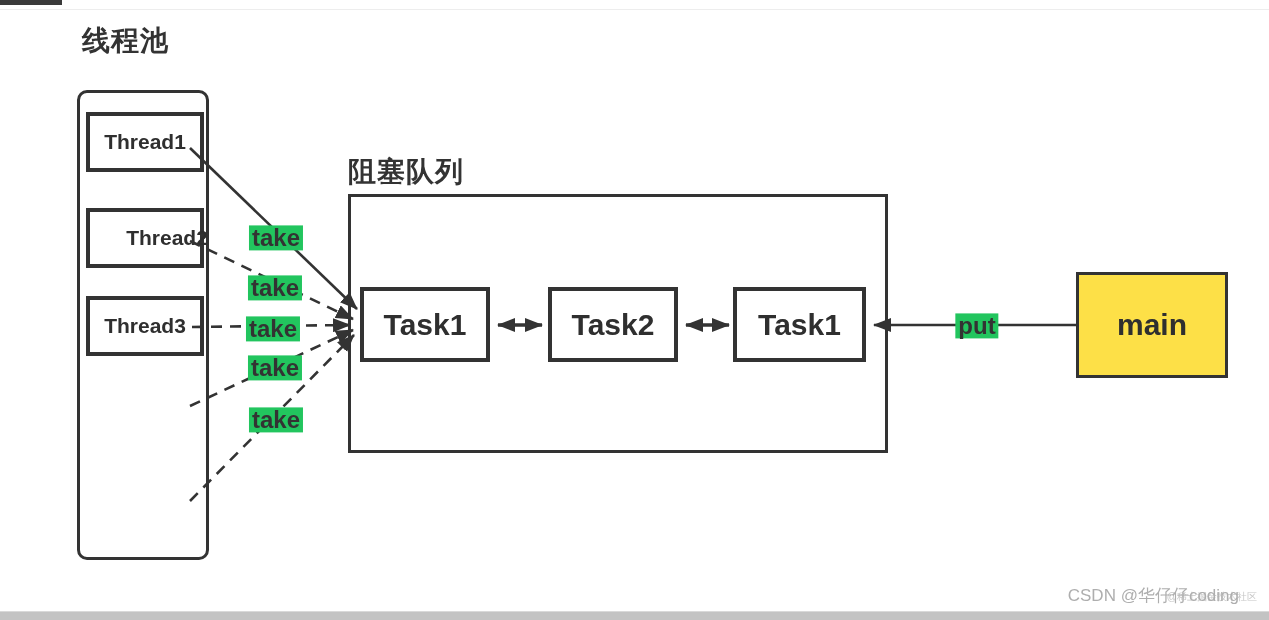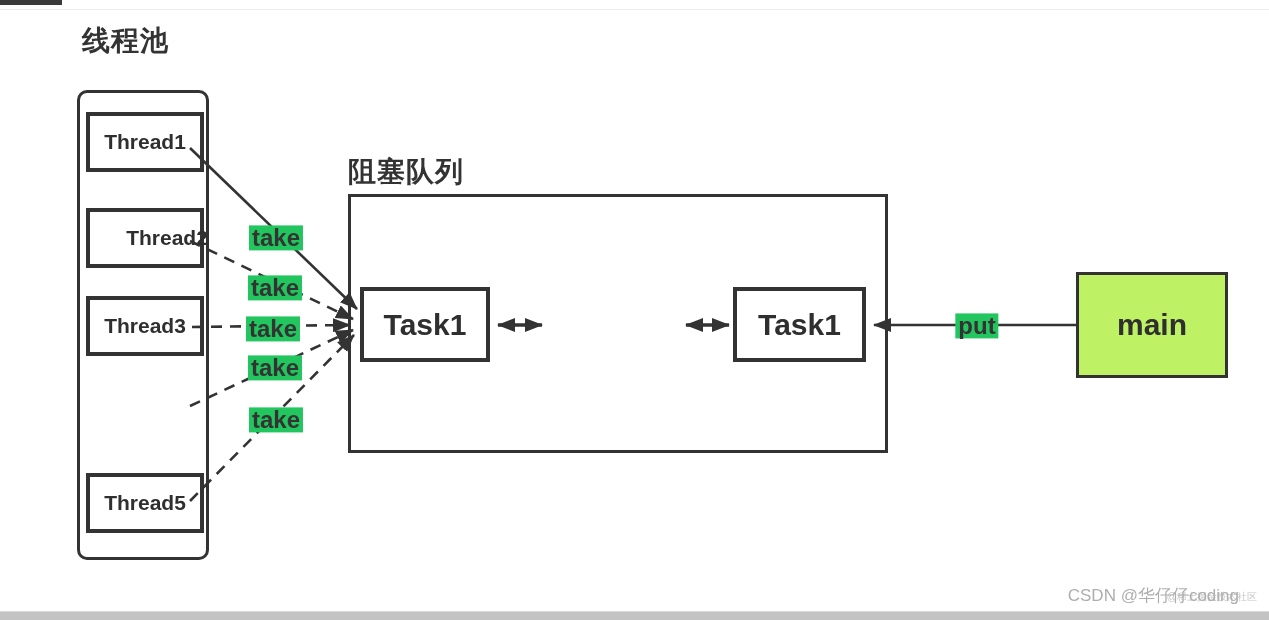--- a/index.html
+++ b/index.html
@@ -41,21 +41,21 @@
     display:flex;align-items:center;justify-content:center;
     font-weight:bold;font-size:30px;color:#2f2f2f;
     z-index:1;
   }
   .task-a{left:360px;width:130px;}
   .task-b{left:548px;width:130px;}
   .task-c{left:733px;width:133px;}
 
   .main-box{
     position:absolute;left:1076px;top:272px;width:152px;height:106px;
-    border:3px solid #333;background:#bef264;box-sizing:border-box;
+    border:3px solid #333;background:#fde047;box-sizing:border-box;
     display:flex;align-items:center;justify-content:center;
     font-weight:bold;font-size:30px;color:#2f2f2f;
     z-index:1;
   }
 
   svg.overlay{position:absolute;left:0;top:0;width:1269px;height:620px;z-index:2;pointer-events:none;}
 
   .edge-label{
     position:absolute;transform:translate(-50%,-50%);
     font-weight:bold;font-size:24px;color:#333;
@@ -86,31 +86,31 @@
   <div class="pool-container">
     <div class="thread-box t1">
       <span>Thread1</span>
     </div>
     <div class="thread-box t2">
       <span>Thread2</span>
     </div>
     <div class="thread-box t3">
       <span>Thread3</span>
     </div>
-    <div class="thread-box t5">
-      <span>Thread5</span>
-    </div>
   </div>
 
   <div class="title queue-title">阻塞队列</div>
 
   <div class="queue-box"></div>
 
   <div class="task-box task-a">
     <span>Task1</span>
+  </div>
+  <div class="task-box task-b">
+    <span>Task2</span>
   </div>
   <div class="task-box task-c">
     <span>Task1</span>
   </div>
 
   <div class="main-box">
     <span>main</span>
   </div>
 
   <svg class="overlay" viewBox="0 0 1269 620">

